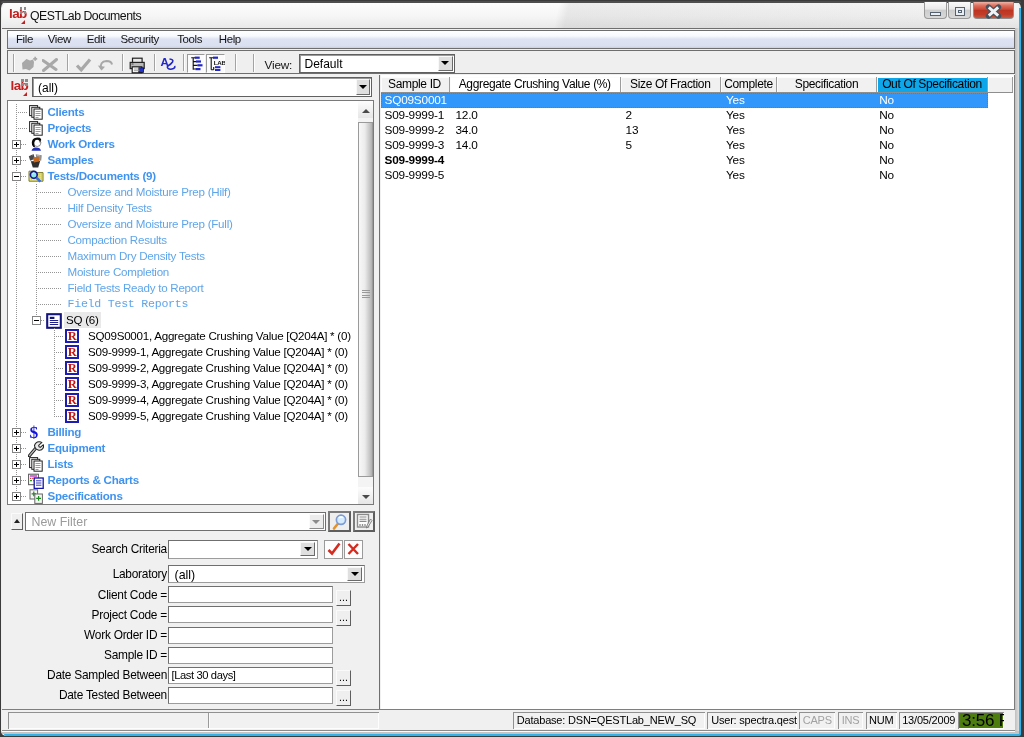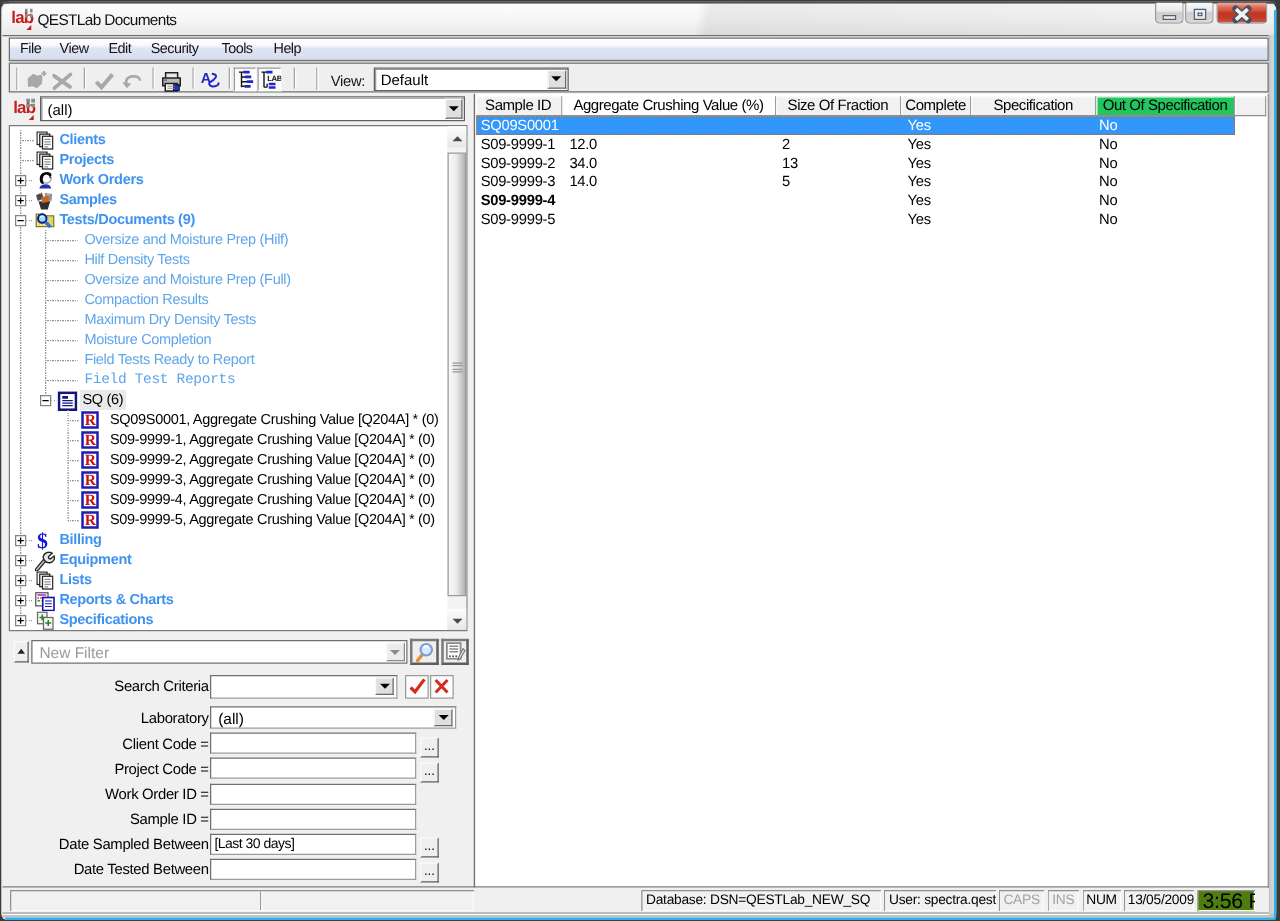--- a/index.html
+++ b/index.html
@@ -116,21 +116,21 @@
 <div class="a" style="left:355.6px;top:79.4px;width:14.6px;height:15.8px;background:#DFDFDF;border:1px solid;border-color:#F8F8F8 #6A6A6A #6A6A6A #F8F8F8;"></div>
 <div class="a" style="left:358.90000000000003px;top:85.05000000000001px;width:0;height:0;border-left:4px solid transparent;border-right:4px solid transparent;border-top:4.5px solid #000;"></div>
 <div class="a" style="left:379.4px;top:74.9px;width:1.1px;height:634.7px;background:#6F6F6F;"></div>
 <div class="a" style="left:1014.2px;top:74.9px;width:1.1px;height:634.7px;background:#7C7C7C;"></div>
 <div class="a" style="left:380.5px;top:75px;width:633.7px;height:634.5px;background:#FFF;"></div>
 <div class="a" style="left:380.5px;top:76.8px;width:69.0px;height:14.9px;background:#F1F1F1;border-right:1px solid #9C9C9C;box-shadow:inset 1px 1px 0 #FCFCFC;font-size:12px;letter-spacing:-0.35px;color:#000;text-align:center;line-height:15.4px;overflow:hidden;white-space:nowrap;">Sample ID</div>
 <div class="a" style="left:449.5px;top:76.8px;width:171.5px;height:14.9px;background:#ffffff;border-right:1px solid #9C9C9C;box-shadow:inset 1px 1px 0 #FCFCFC;font-size:12px;letter-spacing:-0.35px;color:#000;text-align:center;line-height:15.4px;overflow:hidden;white-space:nowrap;">Aggregate Crushing Value (%)</div>
 <div class="a" style="left:621.0px;top:76.8px;width:99.60000000000002px;height:14.9px;background:#F1F1F1;border-right:1px solid #9C9C9C;box-shadow:inset 1px 1px 0 #FCFCFC;font-size:12px;letter-spacing:-0.35px;color:#000;text-align:center;line-height:15.4px;overflow:hidden;white-space:nowrap;">Size Of Fraction</div>
 <div class="a" style="left:720.6px;top:76.8px;width:56.799999999999955px;height:14.9px;background:#F1F1F1;border-right:1px solid #9C9C9C;box-shadow:inset 1px 1px 0 #FCFCFC;font-size:12px;letter-spacing:-0.35px;color:#000;text-align:center;line-height:15.4px;overflow:hidden;white-space:nowrap;">Complete</div>
 <div class="a" style="left:777.4px;top:76.8px;width:99.30000000000007px;height:14.9px;background:#F1F1F1;border-right:1px solid #9C9C9C;box-shadow:inset 1px 1px 0 #FCFCFC;font-size:12px;letter-spacing:-0.35px;color:#000;text-align:center;line-height:15.4px;overflow:hidden;white-space:nowrap;">Specification</div>
-<div class="a" style="left:876.7px;top:76.8px;width:111.59999999999991px;height:14.9px;background:#22c55e;border-right:1px solid #9C9C9C;box-shadow:inset 1px 1px 0 #FCFCFC;font-size:12px;letter-spacing:-0.35px;color:#000;text-align:center;line-height:15.4px;overflow:hidden;white-space:nowrap;">Out Of Specification</div>
+<div class="a" style="left:876.7px;top:76.8px;width:111.59999999999991px;height:14.9px;background:#0ea5e9;border-right:1px solid #9C9C9C;box-shadow:inset 1px 1px 0 #FCFCFC;font-size:12px;letter-spacing:-0.35px;color:#000;text-align:center;line-height:15.4px;overflow:hidden;white-space:nowrap;">Out Of Specification</div>
 <div class="a" style="left:988.3px;top:76.8px;width:24.700000000000045px;height:14.9px;background:#F1F1F1;border-right:1px solid #9C9C9C;box-shadow:inset 1px 1px 0 #FCFCFC;font-size:12px;letter-spacing:-0.35px;color:#000;text-align:center;line-height:15.4px;overflow:hidden;white-space:nowrap;"></div>
 <div class="a" style="left:380.5px;top:91.7px;width:632.5px;height:1px;background:#8E8E8E;"></div>
 <div class="a" style="left:380.6px;top:92.9px;width:607.6px;height:15.2px;background:#3297FA;border:1px dotted #C2641B;"></div>
 <div class="a tx" style="left:384.5px;top:93.0px;height:15px;line-height:15.2px;font-size:11.8px;letter-spacing:-0.2px;color:#FFF;">SQ09S0001</div>
 <div class="a tx" style="left:726px;top:93.0px;height:15px;line-height:15.2px;font-size:11.8px;letter-spacing:-0.2px;color:#FFF;">Yes</div>
 <div class="a tx" style="left:879.3px;top:93.0px;height:15px;line-height:15.2px;font-size:11.8px;letter-spacing:-0.2px;color:#FFF;">No</div>
 <div class="a tx" style="left:384.5px;top:108.0px;height:15px;line-height:15.2px;font-size:11.8px;letter-spacing:-0.2px;color:#000;">S09-9999-1</div>
 <div class="a tx" style="left:455.5px;top:108.0px;height:15px;line-height:15.2px;font-size:11.8px;letter-spacing:-0.2px;color:#000;">12.0</div>
 <div class="a tx" style="left:625.6px;top:108.0px;height:15px;line-height:15.2px;font-size:11.8px;letter-spacing:-0.2px;color:#000;">2</div>
 <div class="a tx" style="left:726px;top:108.0px;height:15px;line-height:15.2px;font-size:11.8px;letter-spacing:-0.2px;color:#000;">Yes</div>

